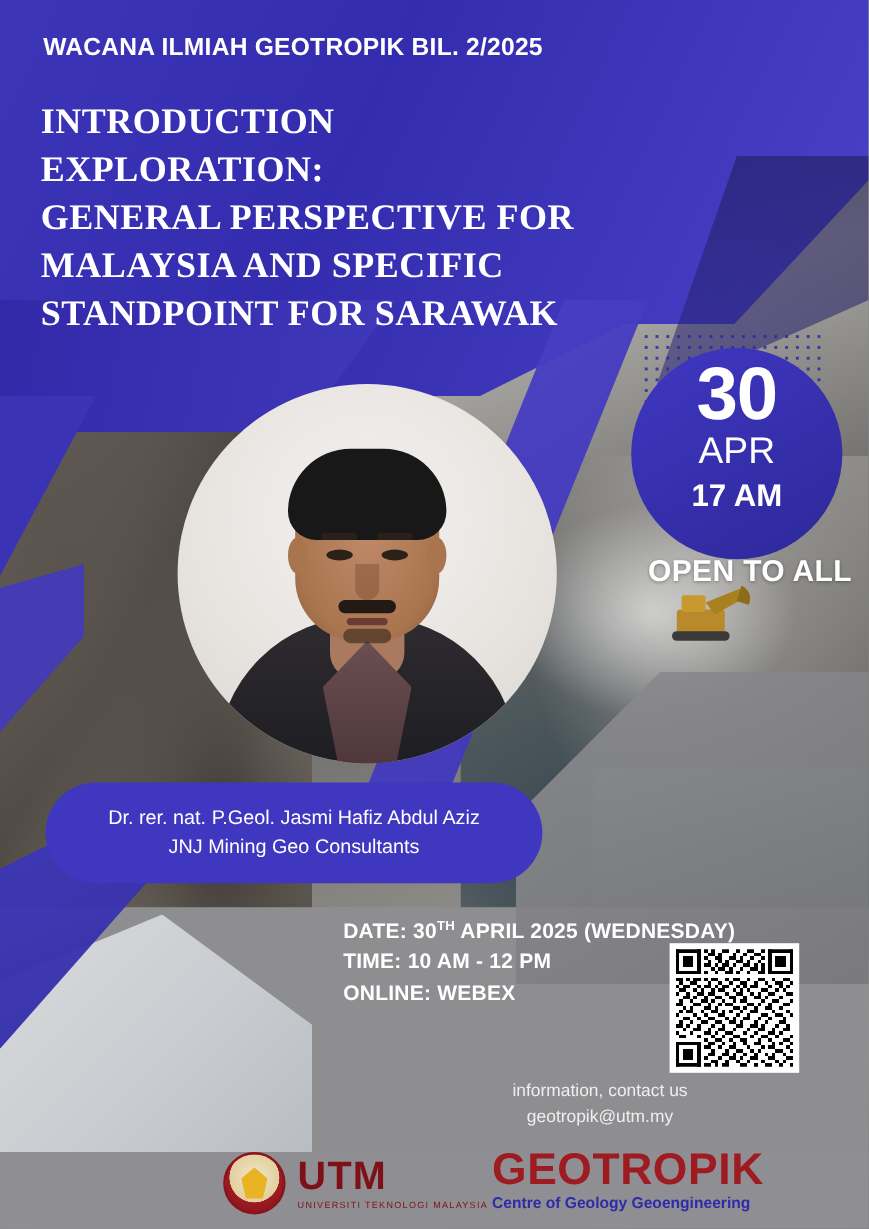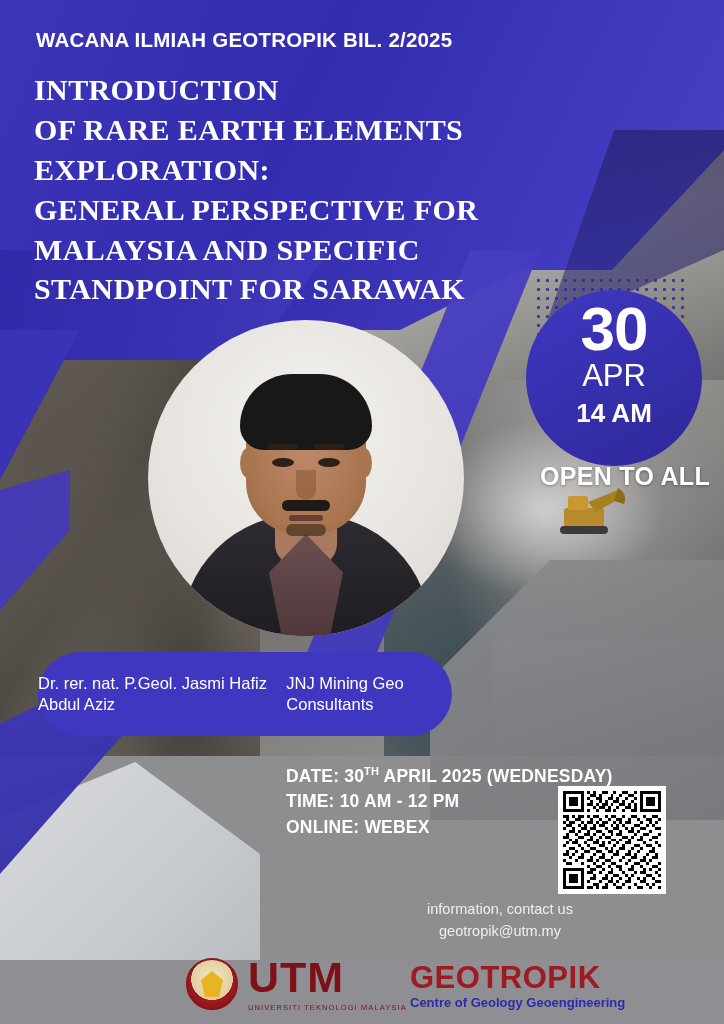--- a/index.html
+++ b/index.html
@@ -117,21 +117,21 @@
     opacity: .85;
   }
 
   
   .kicker {
     position: absolute; left: 36px; top: 28px;
     color: #fff; font-weight: 700; font-size: 20.5px; letter-spacing: .2px;
     font-family: "Liberation Sans", sans-serif;
   }
   .title {
-    position: absolute; left: 34px; top: 70px; width: 560px;
+    position: absolute; left: 34px; top: 82px; width: 560px;
     color: #fff;
     font-family: "Liberation Serif", serif;
     font-weight: 700;
     font-size: 30px;
     line-height: 1.33;
     letter-spacing: .4px;
     text-transform: uppercase;
   }
   .title div { white-space: nowrap; }
 
@@ -227,21 +227,21 @@
     color: #fff; font-size: 25px; font-weight: 700; letter-spacing: .3px;
     text-shadow: 0 1px 3px rgba(0,0,0,.35);
   }
 
   
   .speaker-pill {
     position: absolute; left: 38px; top: 652px; width: 414px; height: 84px;
     background: #3f37c0;
     border-radius: 42px;
     color: #fff;
-    display: flex; flex-direction: row; align-items: center; justify-content: center;
+    display: flex; flex-direction: column; align-items: center; justify-content: center;
     gap: 3px;
   }
   .speaker-pill div { font-size: 16.5px; line-height: 1.25; }
 
   
   .details {
     position: absolute; left: 286px; top: 764px;
     color: #fff; font-weight: 700; font-size: 17.5px; line-height: 1.45;
     letter-spacing: .2px;
   }
@@ -268,25 +268,25 @@
     width: 52px; height: 52px; border-radius: 50%;
     background: radial-gradient(circle at 50% 40%, #f2e6c8 0%, #e2cf9e 55%, #9e1b22 56%, #7e1118 100%);
     border: 2px solid #8b1319;
     position: relative;
   }
   .utm-seal::after {
     content: ""; position: absolute; left: 50%; top: 50%; transform: translate(-50%,-50%);
     width: 22px; height: 26px; background: #e8b423;
     clip-path: polygon(50% 0, 100% 35%, 82% 100%, 18% 100%, 0 35%);
   }
-  .utm-text-main { color: #7e1118; font-size: 43px; font-weight: 700; line-height: 1; letter-spacing: 1px; }
+  .utm-text-main { color: #7e1118; font-size: 33px; font-weight: 700; line-height: 1; letter-spacing: 1px; }
   .utm-text-sub { color: #7e1118; font-size: 7.5px; letter-spacing: 1.1px; margin-top: 4px; }
 
   .geo-logo { position: absolute; left: 410px; bottom: 14px; }
-  .geo-main { color: #9e1b22; font-size: 31px; font-weight: 700; letter-spacing: .5px; line-height: 1; }
+  .geo-main { color: #9e1b22; font-size: 37px; font-weight: 700; letter-spacing: .5px; line-height: 1; }
   .geo-sub { color: #2f2aa8; font-size: 13px; font-weight: 700; margin-top: 2px; }
 </style>
 </head>
 <body>
 
 <div class="poster">
 
   <div class="bg-base"></div>
   <div class="bg-rock-left"></div>
   <div class="bg-rock-right"></div>
@@ -310,21 +310,20 @@
   <div class="blue-left-wedge"></div>
   <div class="blue-left-wedge2"></div>
   <div class="blue-bottom-wedge"></div>
   <div class="gray-wedge-mid"></div>
   <div class="dots"></div>
 
   <div class="kicker">WACANA ILMIAH GEOTROPIK BIL. 2/2025</div>
 
   <div class="title">
     <div>INTRODUCTION</div>
-    <div>OF RARE EARTH ELEMENTS</div>
     <div>EXPLORATION:</div>
     <div>GENERAL PERSPECTIVE FOR</div>
     <div>MALAYSIA AND SPECIFIC</div>
     <div>STANDPOINT FOR SARAWAK</div>
   </div>
 
   <div class="photo-circle">
     <div class="ph-suit"></div>
     <div class="ph-neck"></div>
     <div class="ph-shirt"></div>
@@ -338,21 +337,21 @@
     <div class="ph-eye-r"></div>
     <div class="ph-nose"></div>
     <div class="ph-mous"></div>
     <div class="ph-mouth"></div>
     <div class="ph-chin"></div>
   </div>
 
   <div class="date-badge">
     <div class="date-day">30</div>
     <div class="date-mon">APR</div>
-    <div class="date-time">14 AM</div>
+    <div class="date-time">17 AM</div>
   </div>
   <div class="open-to-all">OPEN TO ALL</div>
 
   <div class="speaker-pill">
     <div>Dr. rer. nat. P.Geol. Jasmi Hafiz Abdul Aziz</div>
     <div>JNJ Mining Geo Consultants</div>
   </div>
 
   <div class="details">
     <div><span>DATE: 30</span><sup>TH</sup><span> APRIL 2025 (WEDNESDAY)</span></div>

